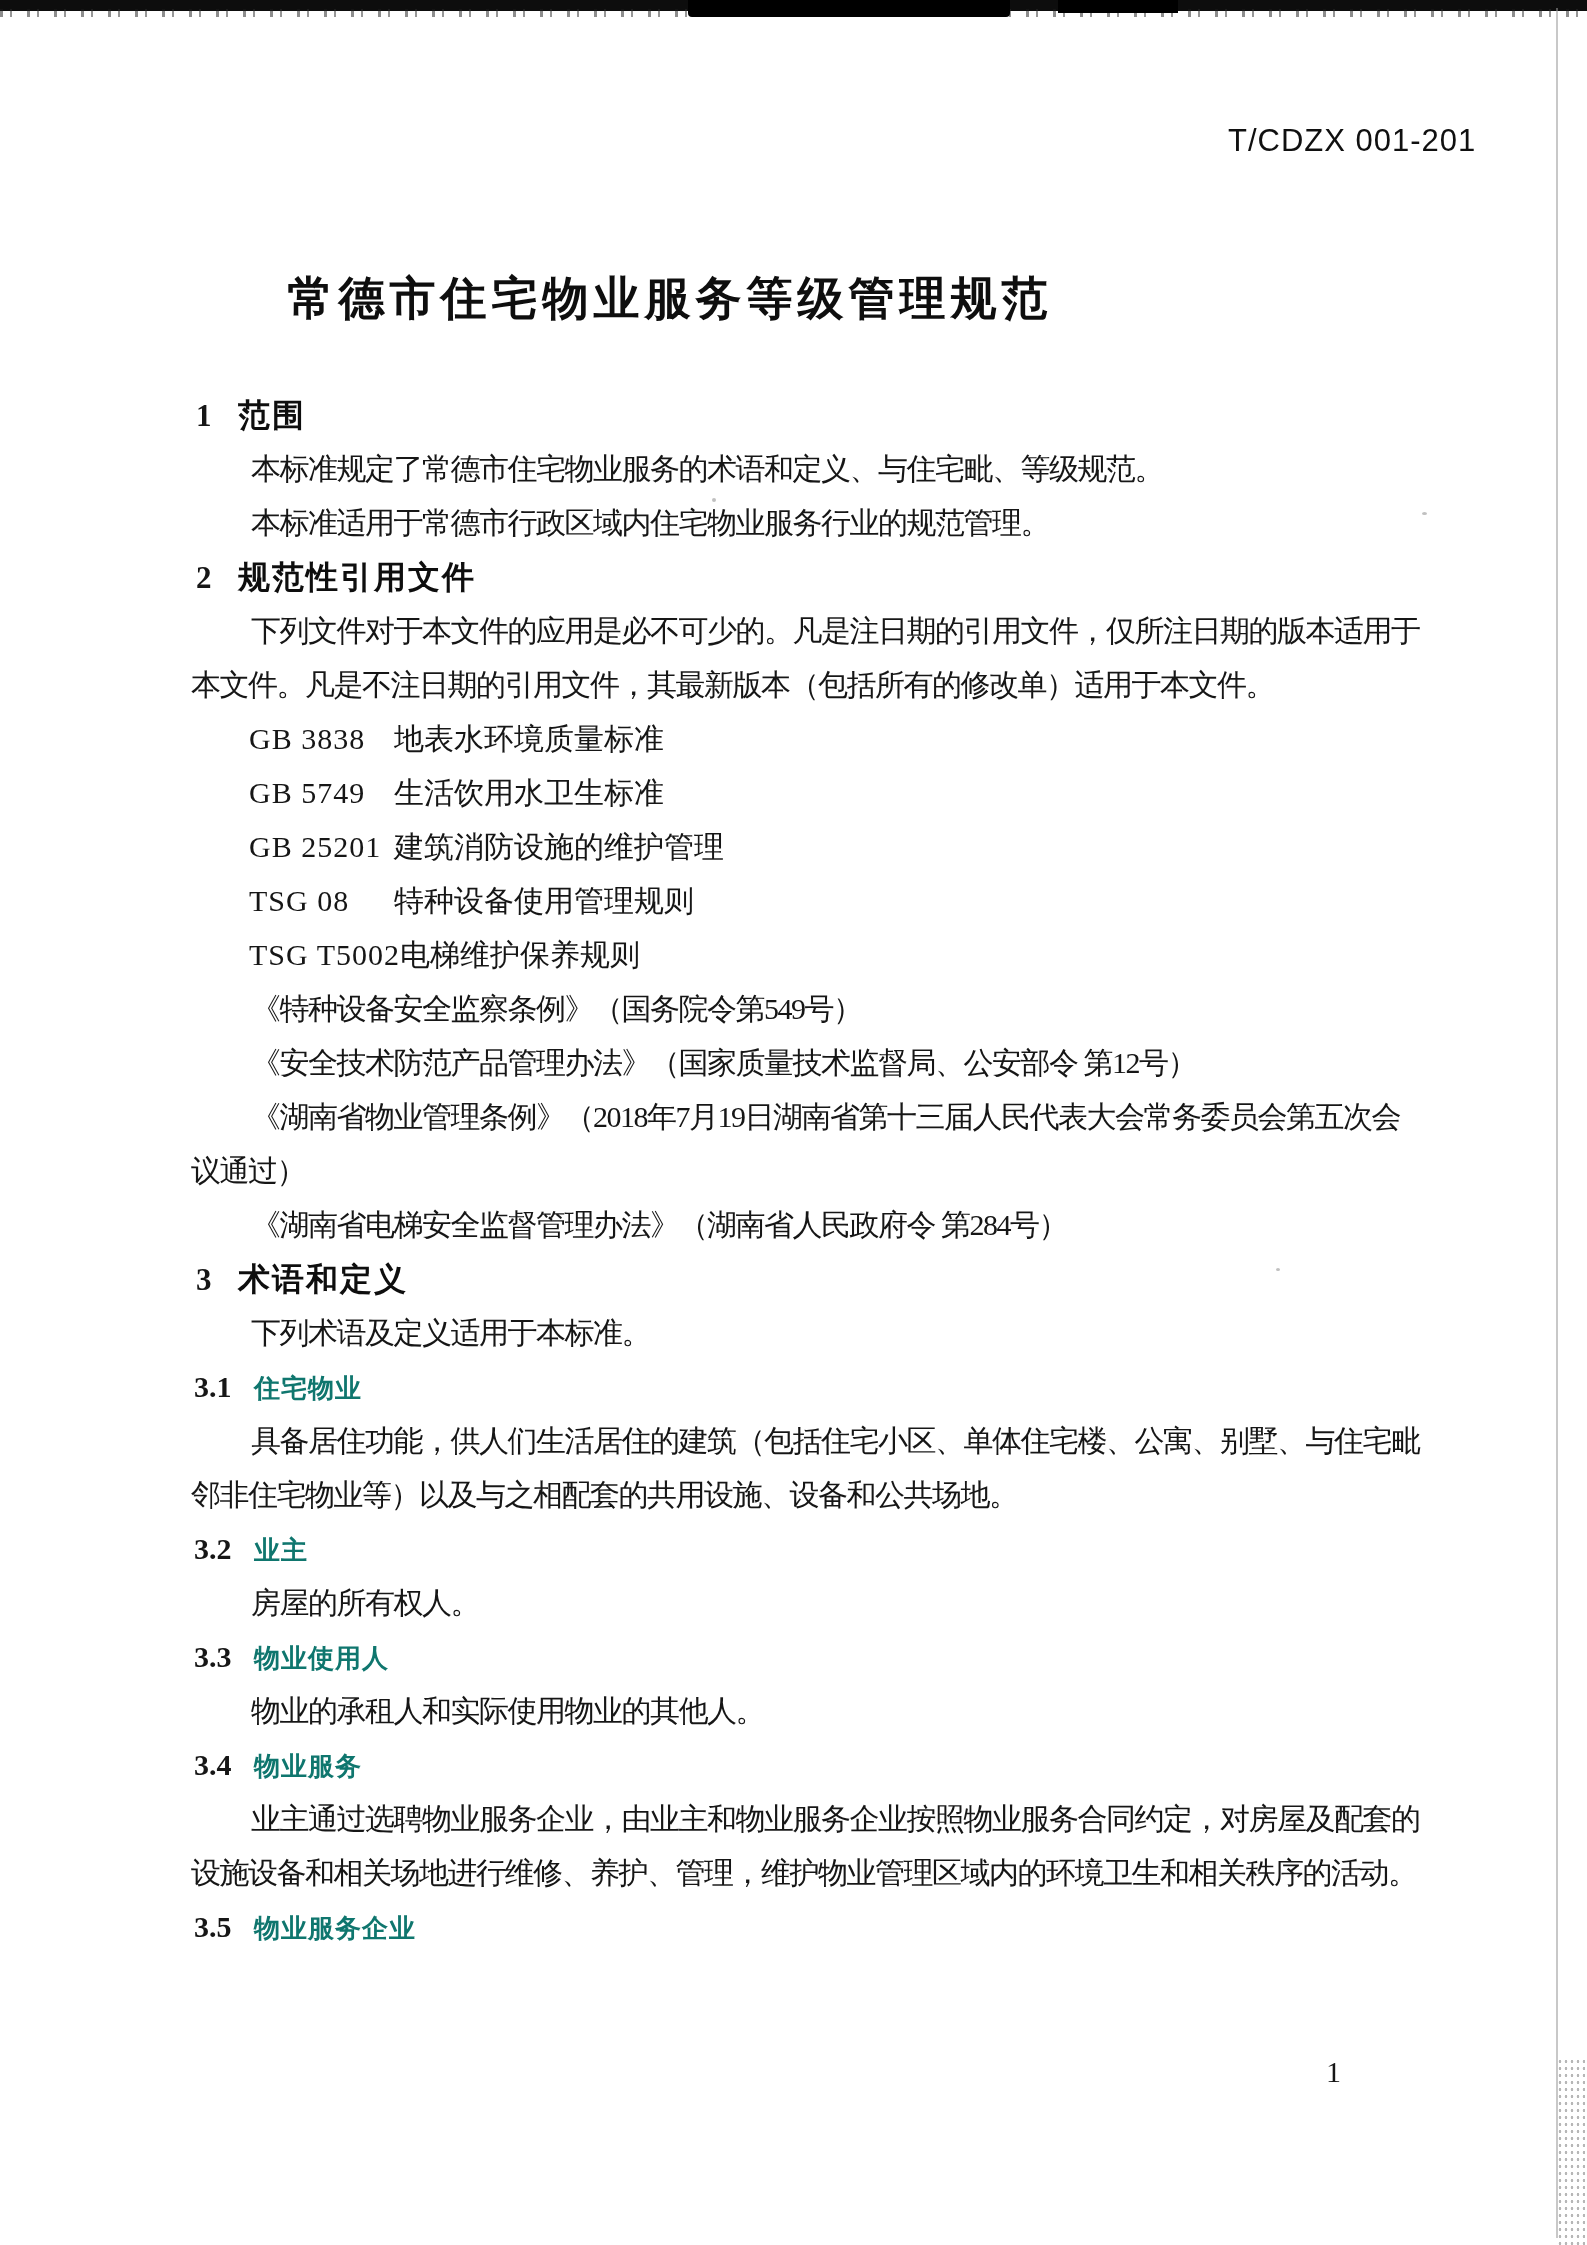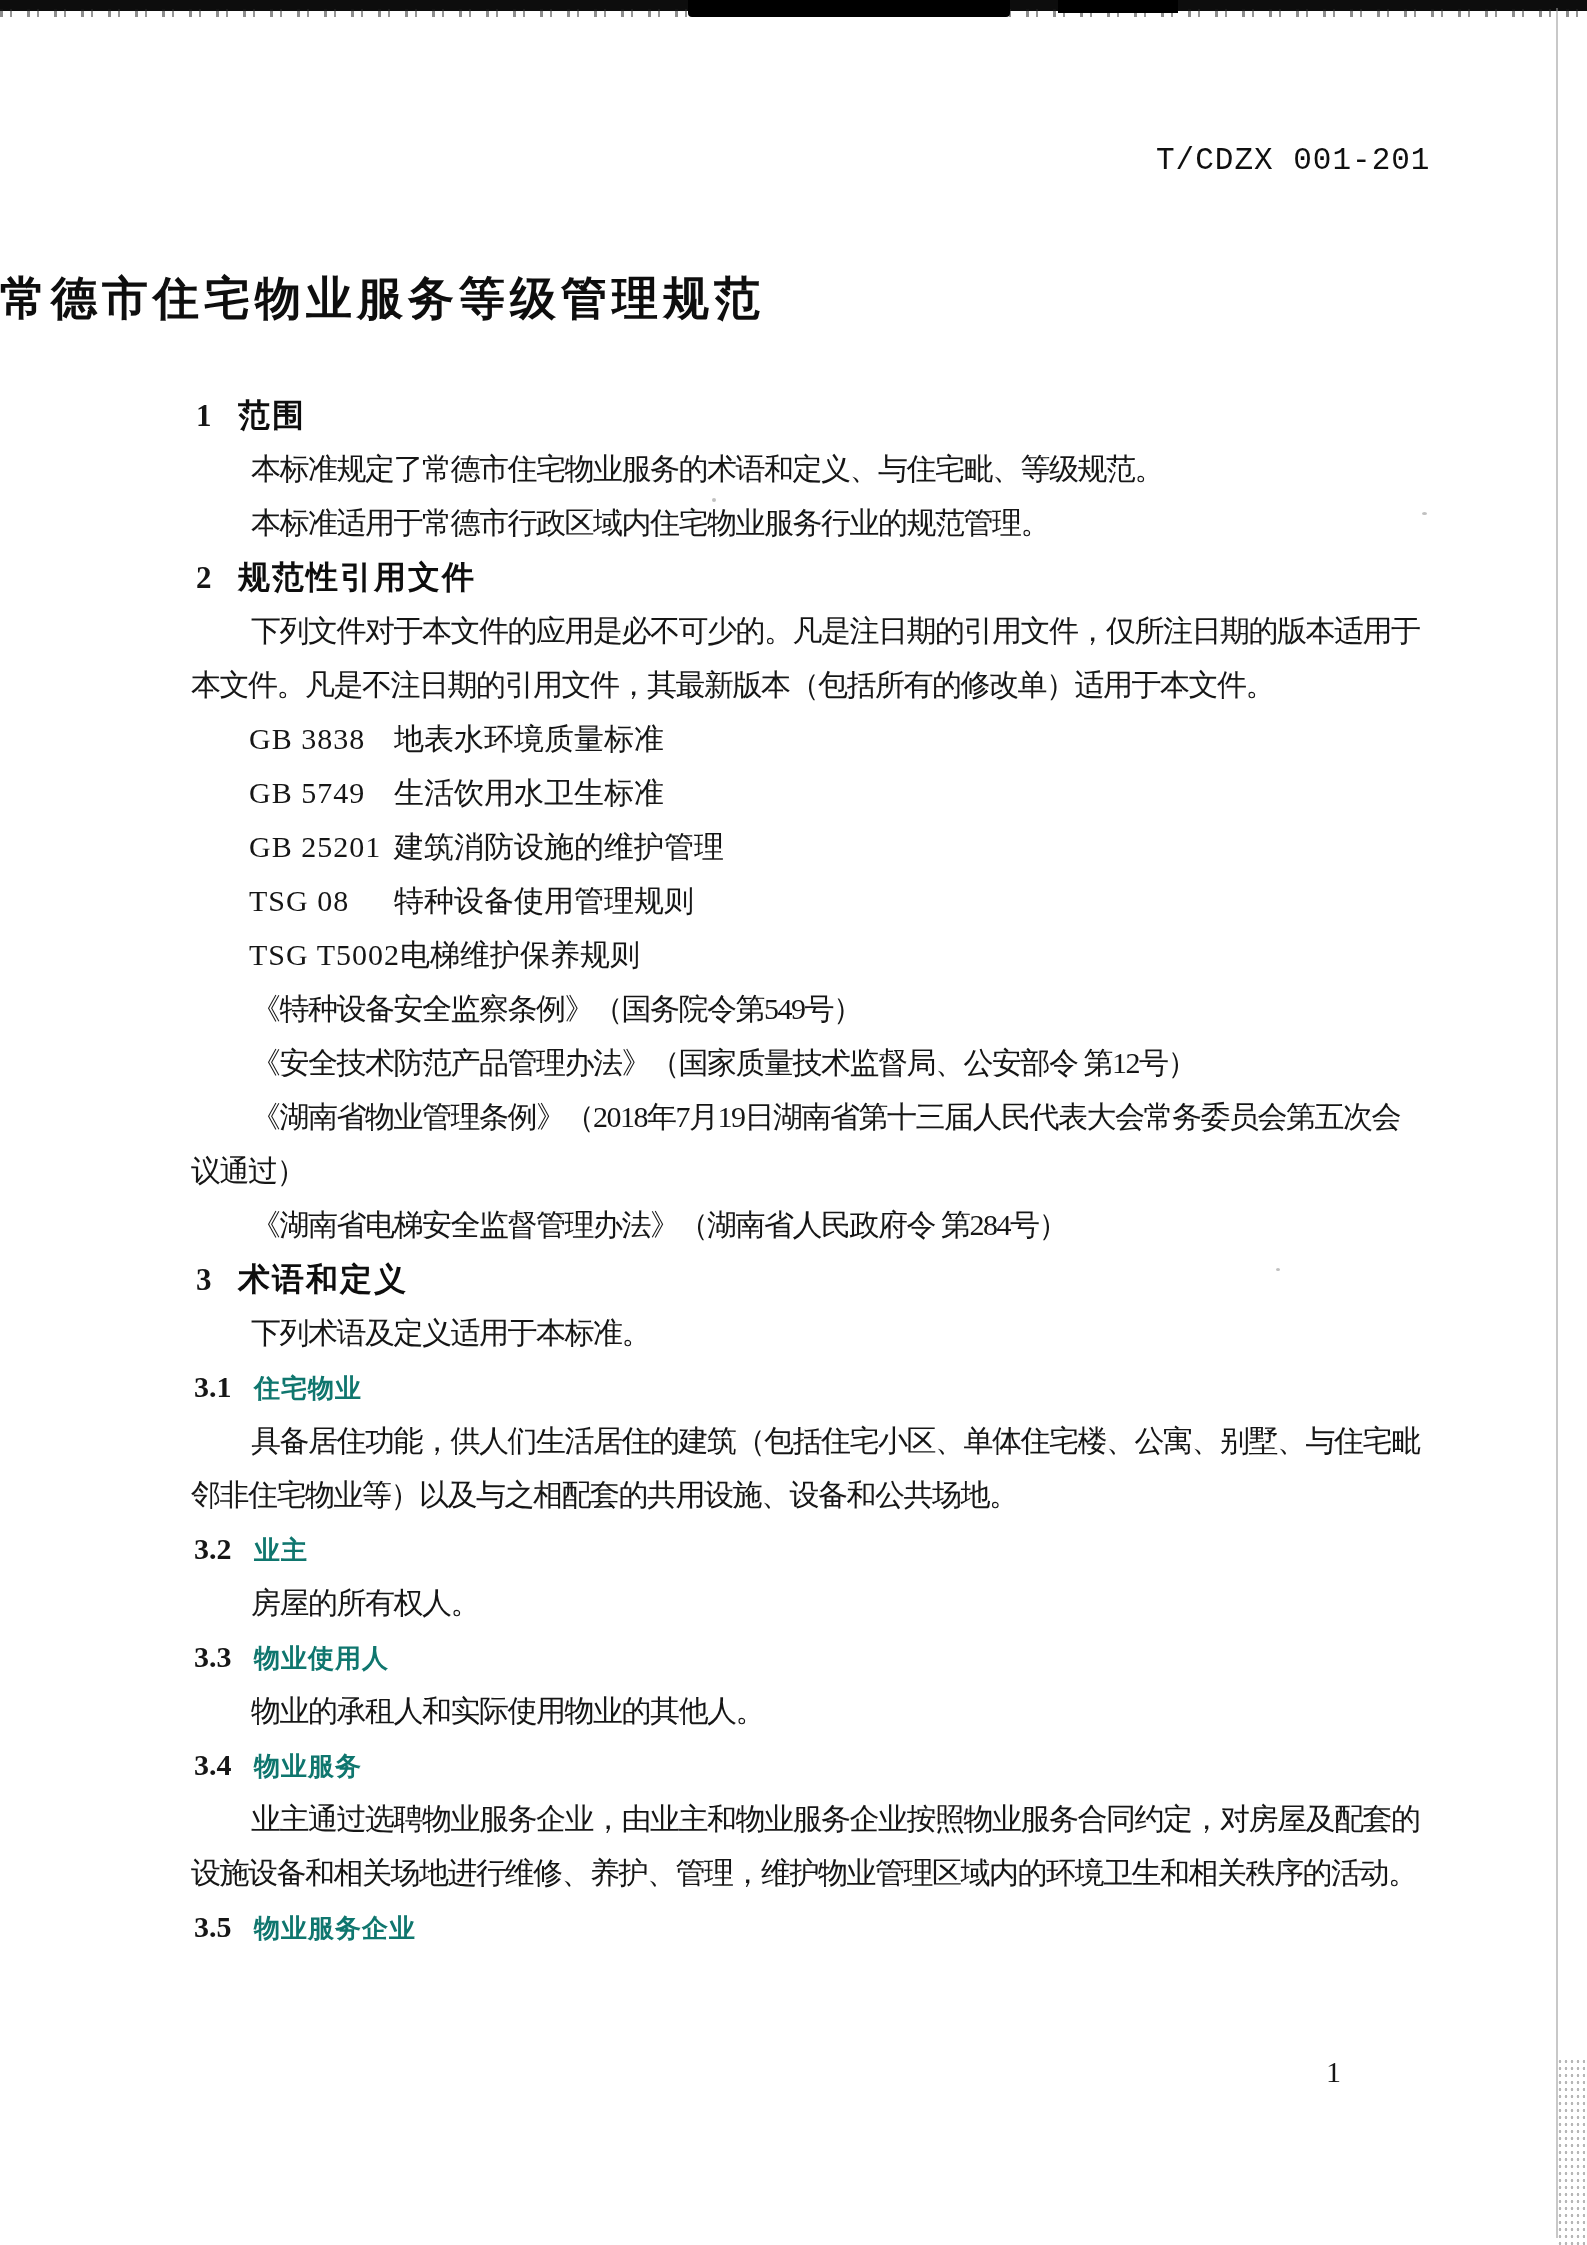--- a/index.html
+++ b/index.html
@@ -20,25 +20,25 @@
   .scan-right-speckle{
     position:absolute;left:1557px;top:2058px;width:28px;height:187px;opacity:.5;
     background:radial-gradient(#6f6f6f 1px,transparent 1.6px);background-size:6px 7px;
   }
   .speck{position:absolute;background:#8d8d8d;border-radius:50%;opacity:.55}
   .speck.a{left:712px;top:498px;width:4px;height:4px}
   .speck.b{left:1422px;top:512px;width:5px;height:3px}
   .speck.c{left:1276px;top:1268px;width:4px;height:3px}
   
   .header-code{
-    position:absolute;top:123px;left:1156px;
-    font-family:Liberation Mono, monospace;font-size:31px;letter-spacing:1px;color:#101010;margin-top:20px;
+    position:absolute;top:123px;left:1228px;
+    font-family:Liberation Sans, sans-serif;font-size:31px;letter-spacing:1px;color:#101010;
   }
   .doc-title{
-    position:absolute;top:268px;left:0;width:1340px;
+    position:absolute;top:268px;left:0;width:1340px;text-align:center;
     font-family:"Liberation Sans",sans-serif;font-weight:bold;font-size:46px;letter-spacing:5px;color:#0e0e0e;
   }
   .page-num{position:absolute;top:2054px;left:1326px;font-size:30px;line-height:36px}
   
   .content{position:absolute;top:388px;left:191px;width:1232px}
   .line{height:54px;line-height:54px;font-size:30px;white-space:nowrap}
   .para{letter-spacing:-1.5px}
   .indent{padding-left:60px}
   
   .hmain{font-weight:bold}

